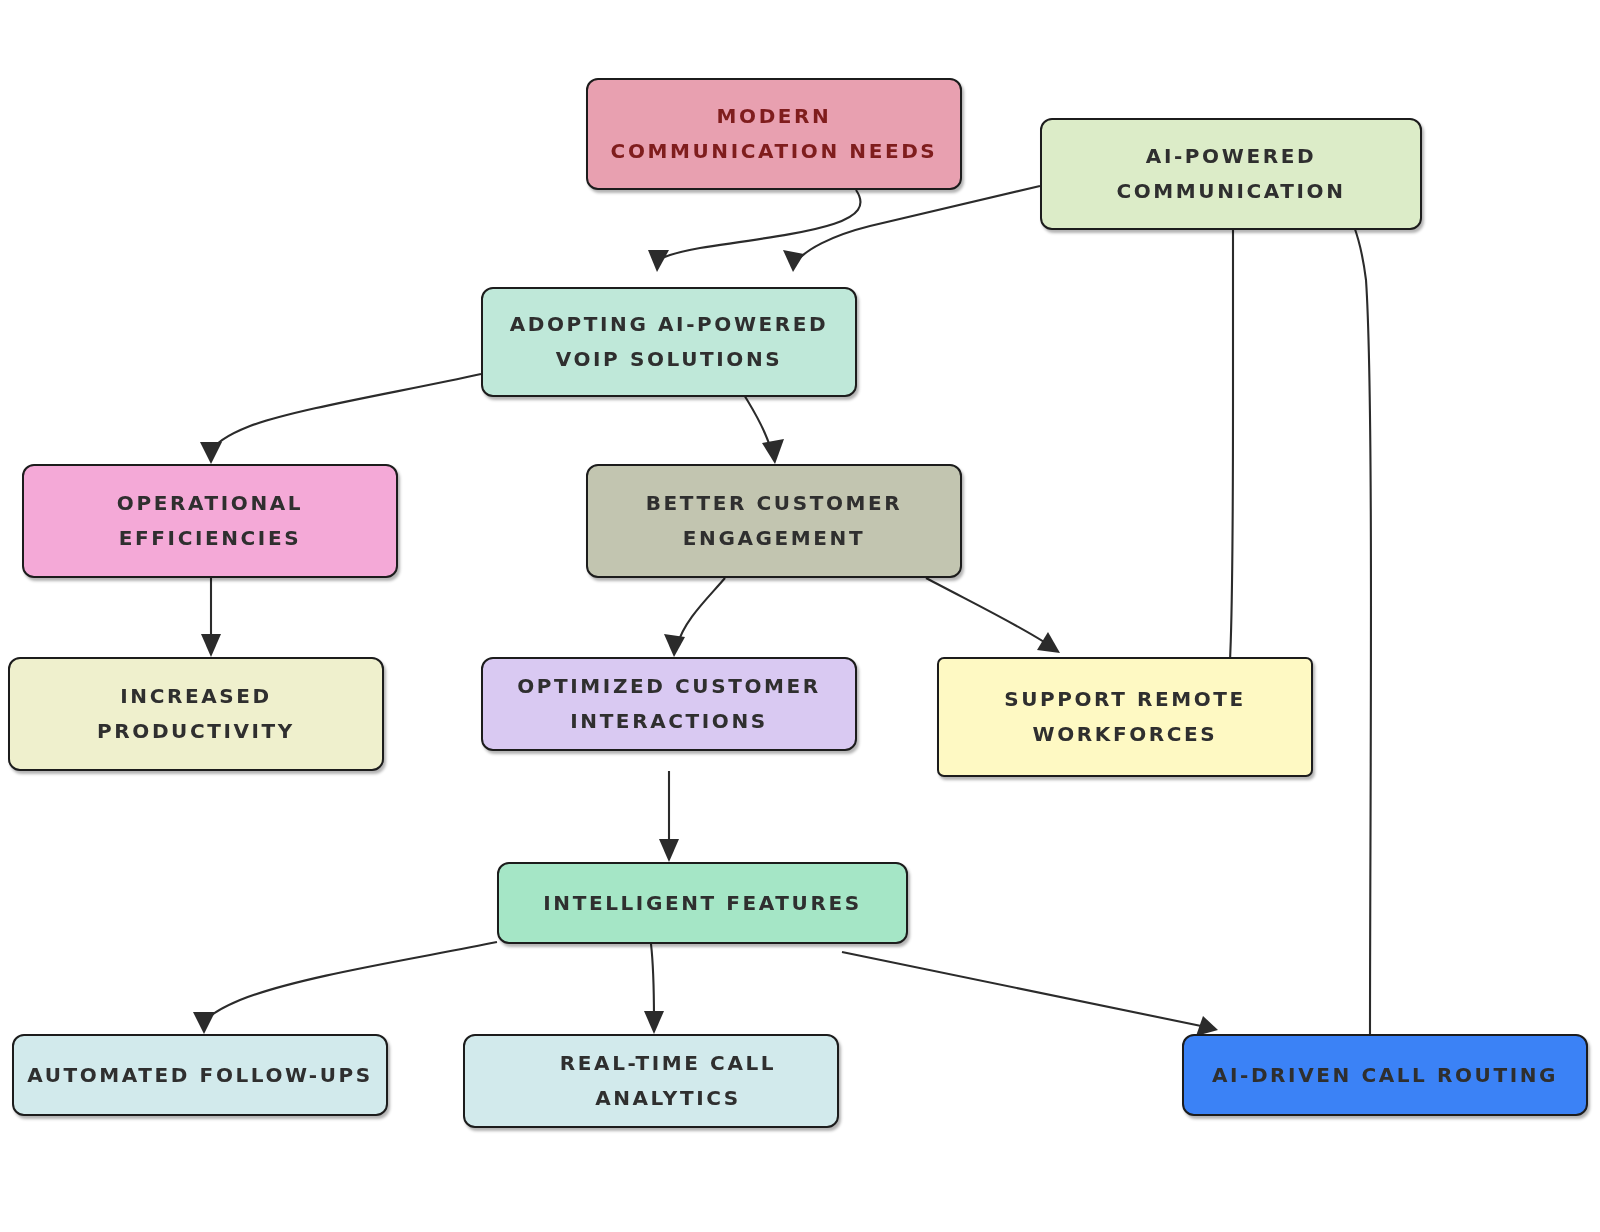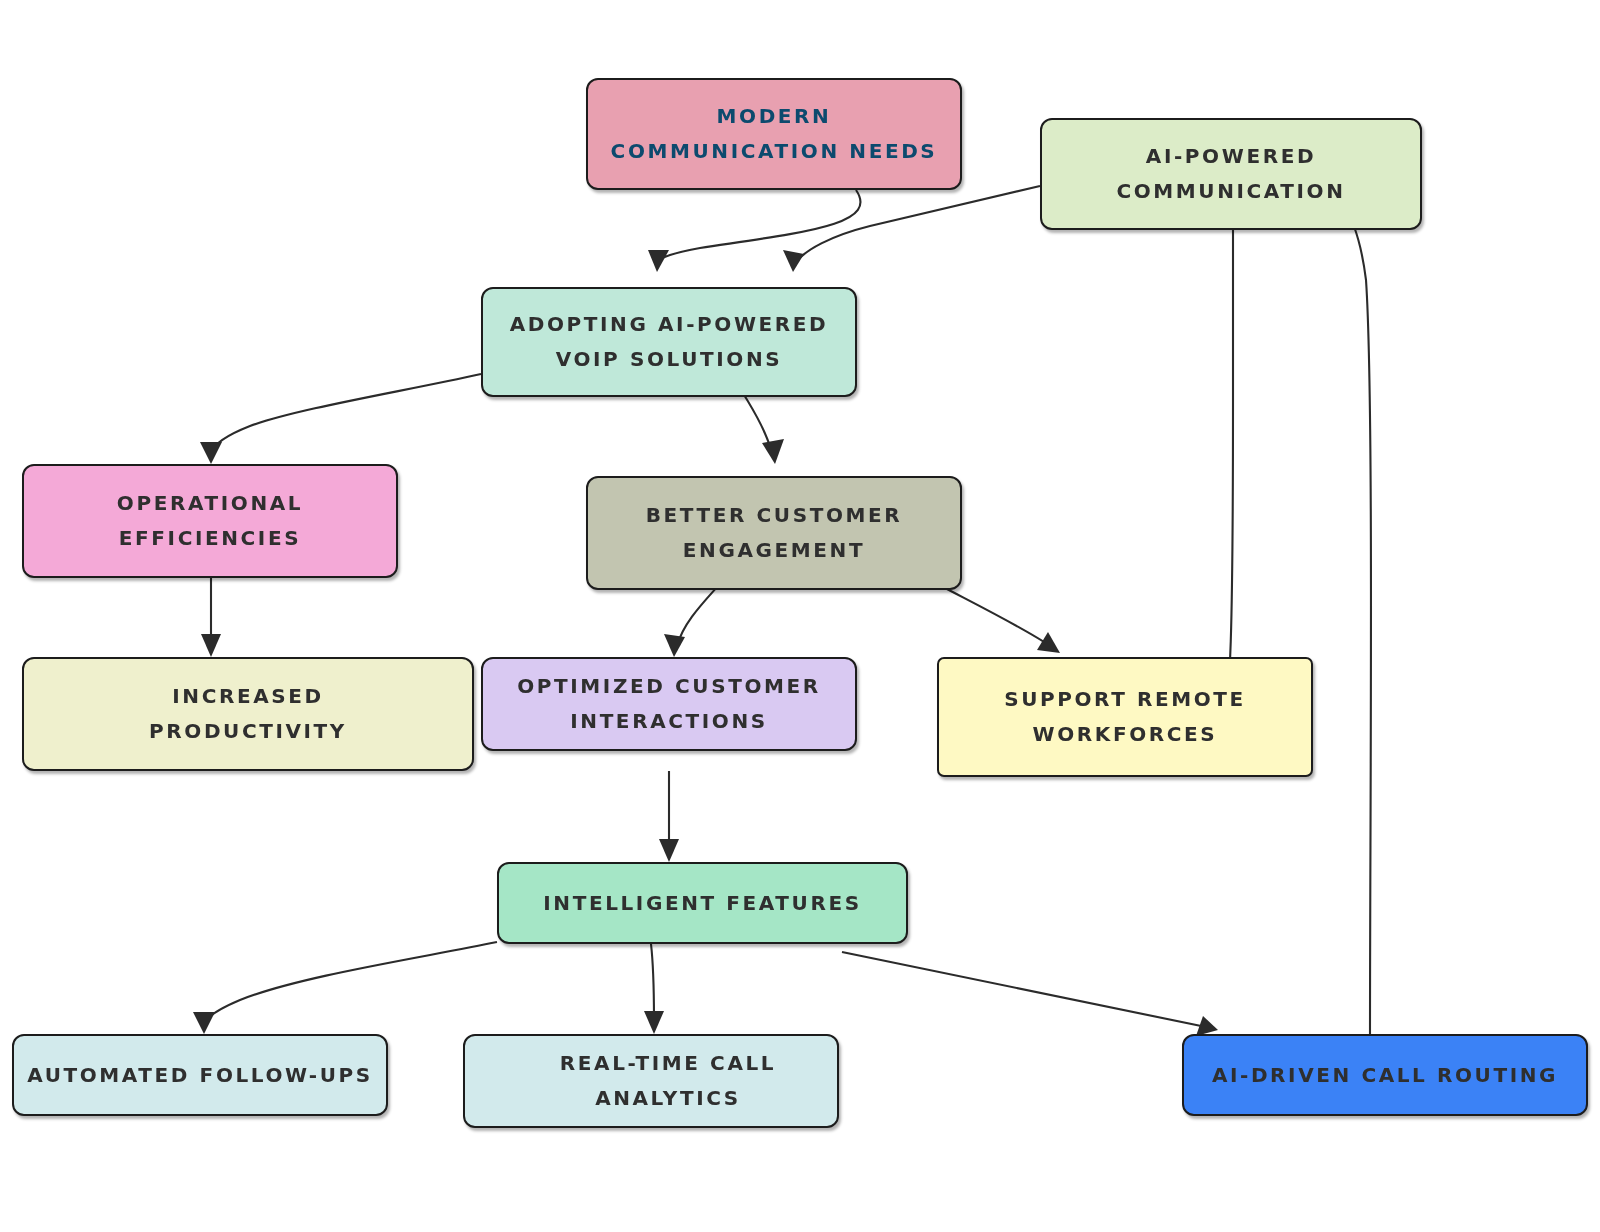--- a/index.html
+++ b/index.html
@@ -110,41 +110,41 @@
       <g>
         <path class="edge-path" d="M 1218 771 C 1232 720 1233 600 1233 400 L 1233 203" stroke="#2b2b2b"></path>
         <polygon class="arrow-head" points="1233,190 1223,213 1243,213" fill="#2b2b2b"></polygon>
       </g>
       <g>
         <path class="edge-path" d="M 1370 1034 C 1370 800 1374 400 1366 280 C 1360 232 1348 210 1341 202" stroke="#2b2b2b"></path>
         <polygon class="arrow-head" points="1334,190 1356,196 1341,212" fill="#2b2b2b"></polygon>
       </g>
     </svg>
   <div id="node-layer">
-      <div class="node" style="left: 586px; top: 78px; width: 376px; height: 112px; background: rgb(232, 160, 176); border-color: rgb(28, 28, 28); color: #0c4a6e;">
+      <div class="node" style="left: 586px; top: 78px; width: 376px; height: 112px; background: rgb(232, 160, 176); border-color: rgb(28, 28, 28); color: #7f1d1d;">
         <span class="node-label">MODERN
 COMMUNICATION NEEDS</span>
       </div>
       <div class="node" style="left: 1040px; top: 78px; width: 382px; height: 112px; background: rgb(220, 236, 200); border-color: rgb(28, 28, 28); color: rgb(47, 47, 47); margin-top: 40px;">
         <span class="node-label">AI-POWERED
 COMMUNICATION</span>
       </div>
       <div class="node" style="left: 481px; top: 287px; width: 376px; height: 110px; background: rgb(191, 232, 217); border-color: rgb(28, 28, 28); color: rgb(47, 47, 47);">
         <span class="node-label">ADOPTING AI-POWERED
 VOIP SOLUTIONS</span>
       </div>
       <div class="node" style="left: 22px; top: 464px; width: 376px; height: 114px; background: rgb(244, 169, 215); border-color: rgb(28, 28, 28); color: rgb(47, 47, 47);">
         <span class="node-label">OPERATIONAL
 EFFICIENCIES</span>
       </div>
-      <div class="node" style="left: 586px; top: 464px; width: 376px; height: 114px; background: rgb(194, 197, 176); border-color: rgb(28, 28, 28); color: rgb(47, 47, 47); margin-top: 12px;">
+      <div class="node" style="left: 586px; top: 464px; width: 376px; height: 114px; background: rgb(194, 197, 176); border-color: rgb(28, 28, 28); color: rgb(47, 47, 47);">
         <span class="node-label">BETTER CUSTOMER
 ENGAGEMENT</span>
       </div>
-      <div class="node" style="left: 22px; top: 657px; width: 452px; height: 114px; background: rgb(239, 240, 205); border-color: rgb(28, 28, 28); color: rgb(47, 47, 47); justify-content: center;">
+      <div class="node" style="left: 8px; top: 657px; width: 376px; height: 114px; background: rgb(239, 240, 205); border-color: rgb(28, 28, 28); color: rgb(47, 47, 47); justify-content: center;">
         <span class="node-label">INCREASED
 PRODUCTIVITY</span>
       </div>
       <div class="node" style="left: 481px; top: 657px; width: 376px; height: 94px; background: rgb(217, 201, 242); border-color: rgb(28, 28, 28); color: rgb(47, 47, 47);">
         <span class="node-label">OPTIMIZED CUSTOMER
 INTERACTIONS</span>
       </div>
       <div class="node" style="left: 937px; top: 657px; width: 376px; height: 120px; background: #fef9c3; border-color: rgb(28, 28, 28); color: rgb(47, 47, 47); border-radius: 7px;">
         <span class="node-label">SUPPORT REMOTE
 WORKFORCES</span>

